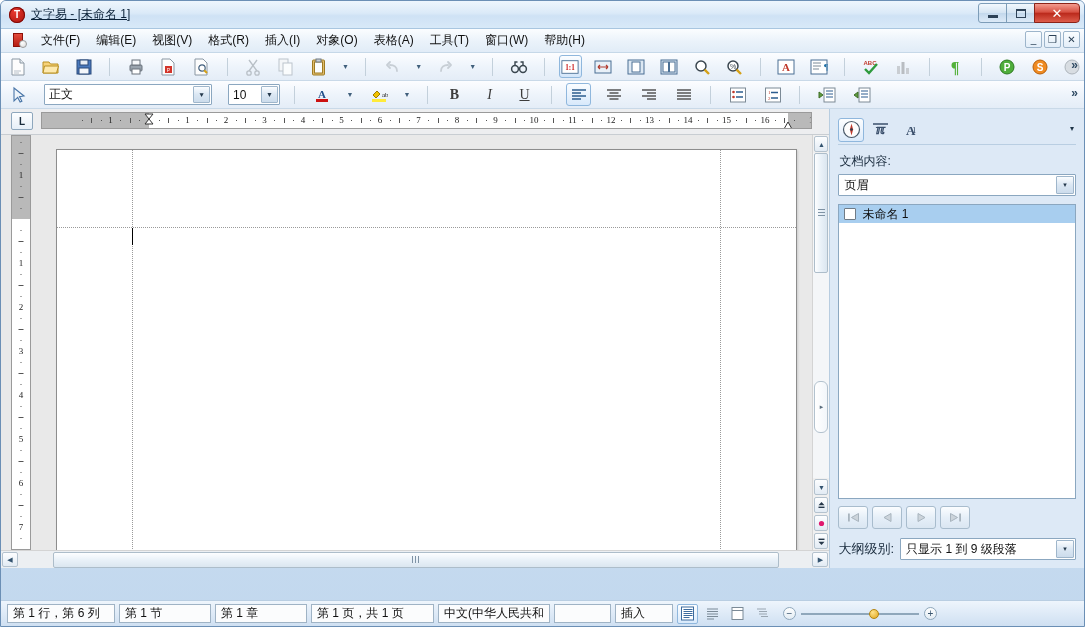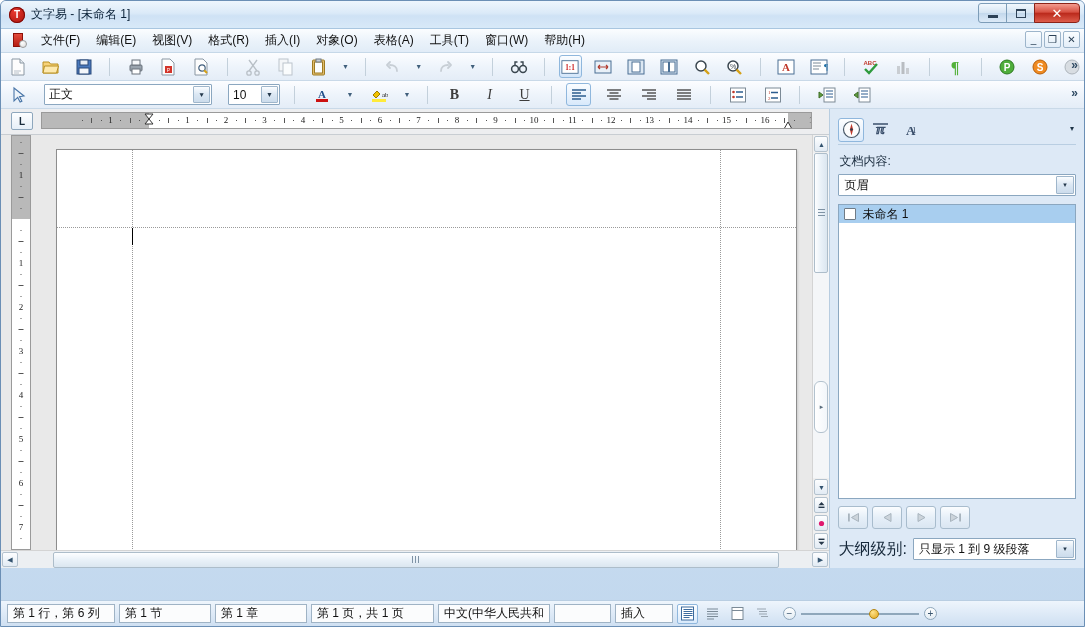--- a/index.html
+++ b/index.html
@@ -31,21 +31,21 @@
   }
   .titlebar .app-icon {
     width: 16px; height: 16px; border-radius: 50%;
     background: radial-gradient(circle at 35% 30%, #e8392f, #a8120c);
     color: #fff; font-size: 10px; font-weight: bold;
     display: flex; align-items: center; justify-content: center;
     margin-right: 6px;
     box-shadow: inset 0 0 0 1px #7d0b07;
   }
   .titlebar .title-text {
-    font-size: 12px; color: #0b2239; white-space: nowrap;
+    font-size: 12px; color: #0b2239; white-space: nowrap; text-decoration: underline;
   }
   .win-btns { position: absolute; right: 4px; top: 2px; display: flex; gap: 0; }
   .win-btn {
     width: 29px; height: 20px;
     border: 1px solid #7d9db8;
     background: linear-gradient(180deg,#f2f8fd,#d4e4f2 50%,#c3d8ec 51%,#dceaf7);
     display: flex; align-items: center; justify-content: center;
     font-size: 11px; color: #23394f; margin-left: -1px;
   }
   .win-btn.first { border-radius: 3px 0 0 3px; }
@@ -290,21 +290,21 @@
   .rp-check {
     width:12px;height:12px;border:1px solid #6f7b86;background:#fff;border-radius:1px;
   }
   .rp-nav { display:flex; gap:4px; margin:7px 0 0 0; }
   .rp-nav-btn {
     width:30px;height:23px;border:1px solid #a8bccd;border-radius:3px;
     background: linear-gradient(180deg,#fbfdff,#e6eff8 50%,#dae6f2);
     display:flex;align-items:center;justify-content:center;
   }
   .rp-bottom { display:flex; align-items:center; gap:6px; margin:9px 0 8px 0; }
-  .rp-bottom .lbl { font-size:16px; color:#16283a; white-space:nowrap;text-align:right; }
+  .rp-bottom .lbl { font-size:13px; color:#16283a; white-space:nowrap;text-align:right; }
   .rp-bottom .rp-combo { flex:1; }
 
   
   .statusbar {
     height: 26px; position:absolute; left:0; right:0; bottom:0;
     background: linear-gradient(180deg,#eef5fc,#dbe8f6 60%,#cfe0f2);
     border-top:1px solid #b9cee2;
     display:flex; align-items:center; padding: 0 6px; gap:4px;
   }
   .sb-cell {

